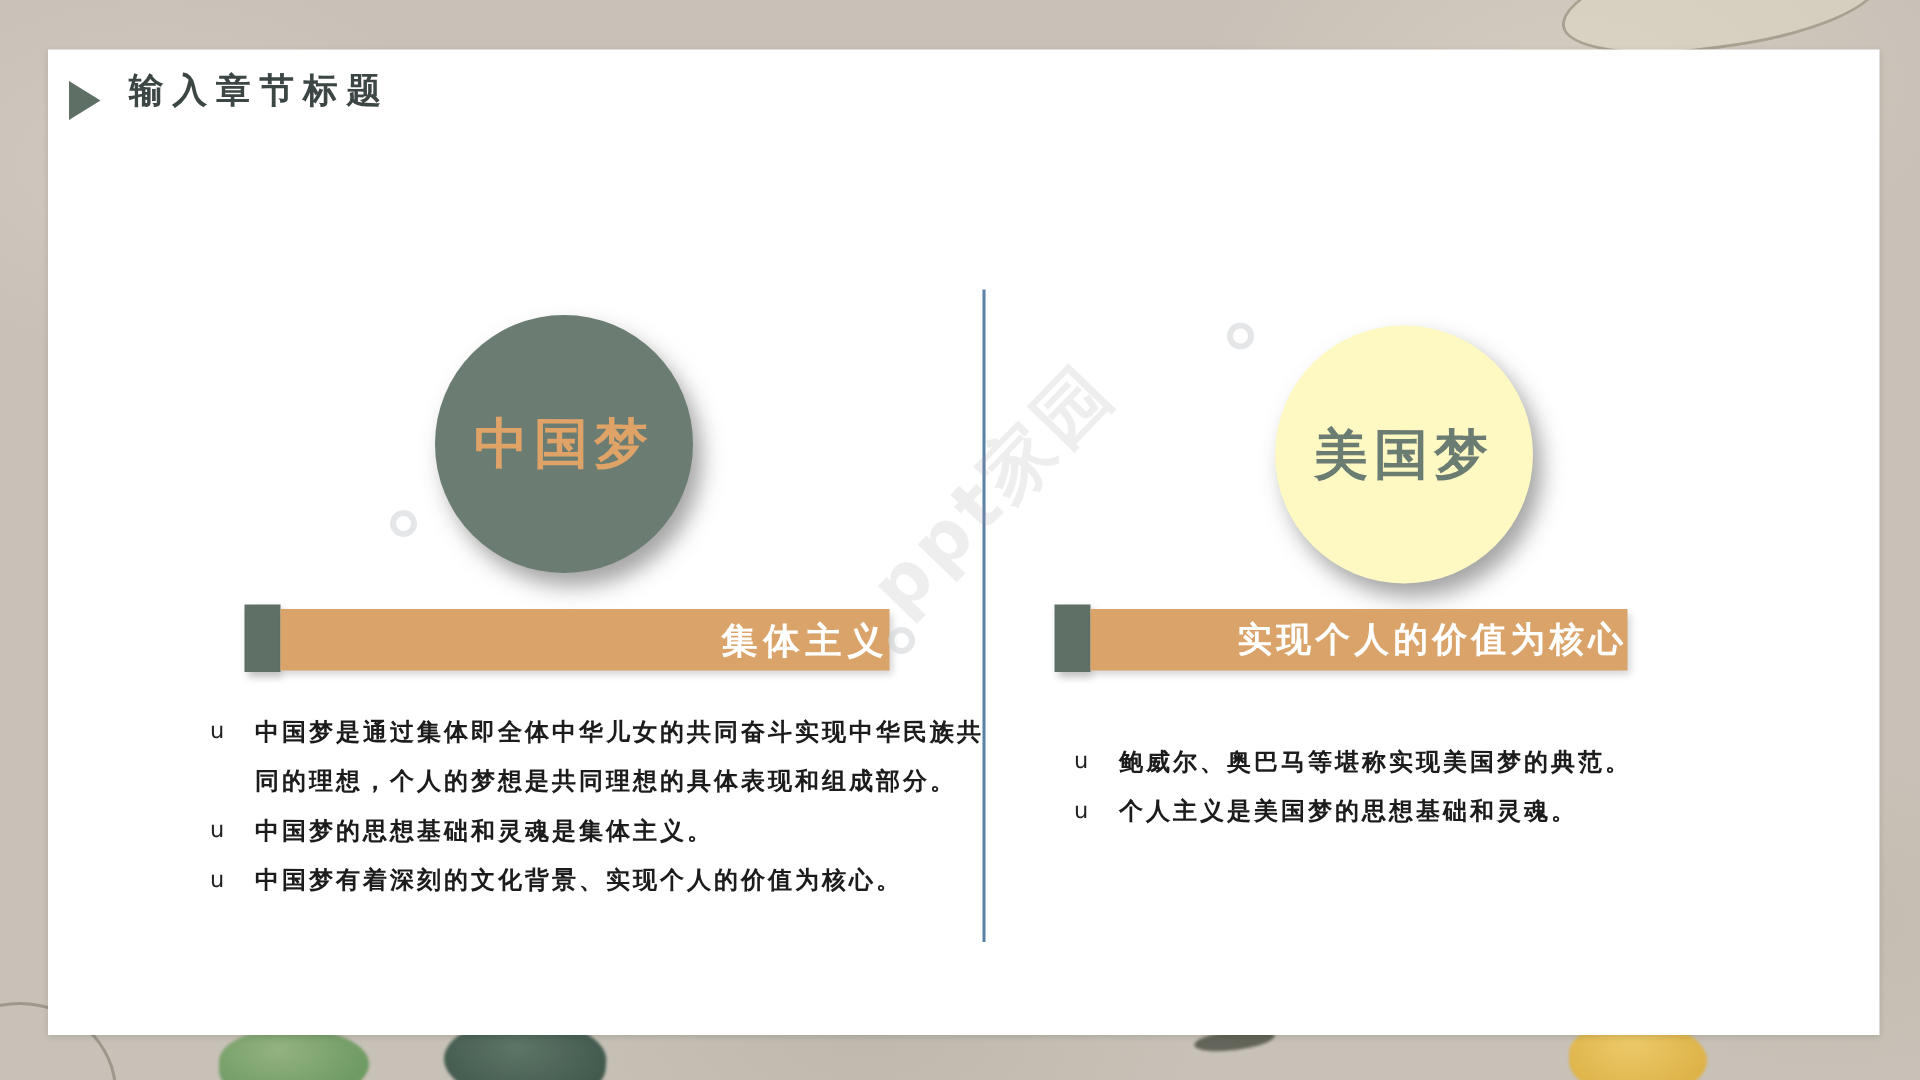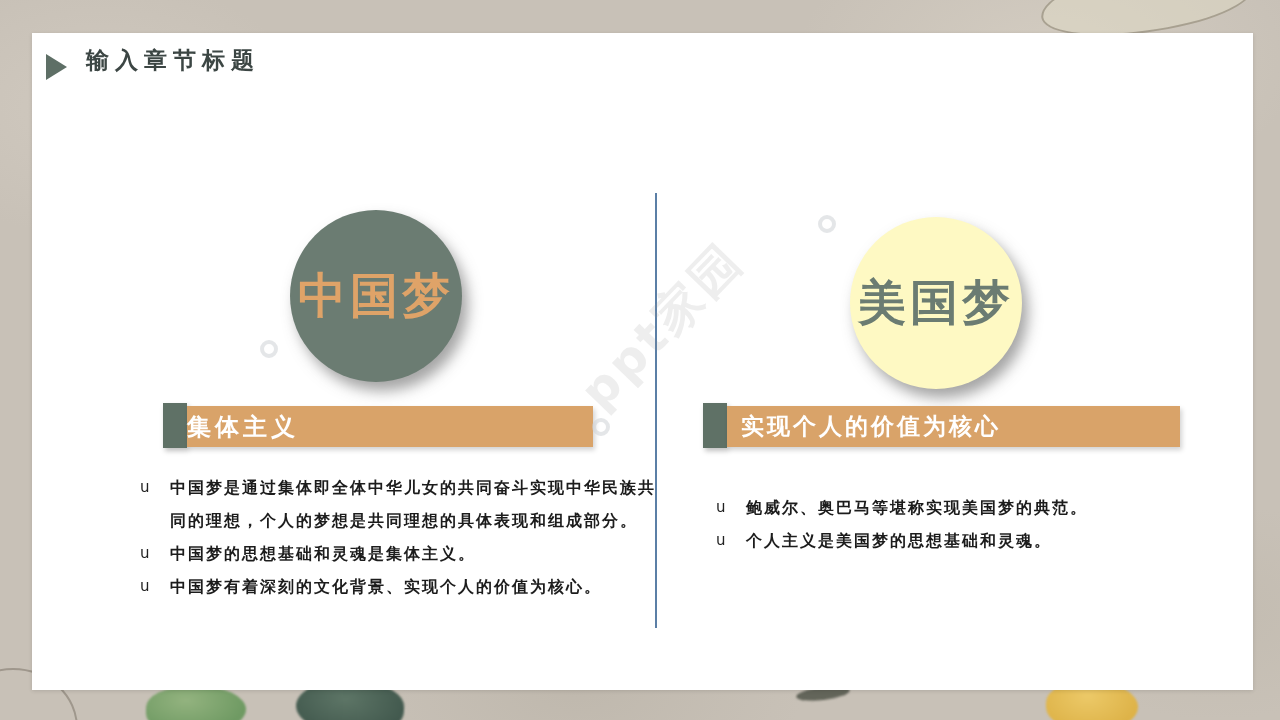--- a/index.html
+++ b/index.html
@@ -62,39 +62,39 @@
   .slide-title {
     position:absolute; left:54px; top:12px;
     font-size:23px; font-weight:700; color:#3c4644; letter-spacing:6px;
   }
 
   .divider { position:absolute; left:623px; top:160px; width:2px; height:435px; background:#5b7fa6; }
 
   .circle {
     position:absolute; width:172px; height:172px; border-radius:50%;
     display:flex; align-items:center; justify-content:center;
-    font-size:48px; font-weight:700; letter-spacing:4px;
+    font-size:36px; font-weight:700; letter-spacing:4px;
     box-shadow:6px 9px 14px rgba(75,75,75,.5);
   }
   .circle.left  { left:258px; top:177px; background:#6b7c72; color:#dfa368; }
   .circle.right { left:818px; top:184px; background:#fef9c3; color:#6b7c72; }
 
   .banner-tab {
     position:absolute; top:370px; width:24px; height:45px; background:#5f7166;
     box-shadow:2px 3px 5px rgba(0,0,0,.25);
   }
   .banner-bar {
     position:absolute; top:373px; height:41px; background:#d9a369;
     color:#ffffff; font-weight:700; display:flex; align-items:center;
     box-shadow:2px 3px 5px rgba(0,0,0,.18);
   }
   .banner-tab.left  { left:131px; }
-  .banner-bar.left  { left:155px; width:406px; font-size:24px; letter-spacing:4px; justify-content:flex-start; }
+  .banner-bar.left  { left:155px; width:406px; font-size:24px; letter-spacing:4px; justify-content:flex-end; }
   .banner-tab.right { left:671px; }
-  .banner-bar.right { left:695px; width:453px; font-size:23px; letter-spacing:3px; justify-content:flex-start; padding-left:14px; }
+  .banner-bar.right { left:695px; width:358px; font-size:23px; letter-spacing:3px; justify-content:flex-end; padding-left:14px; }
 
   .bullets { position:absolute; color:#1c1c1c; }
   .bullets.left  { left:104px; top:438px; width:528px; }
   .bullets.right { left:680px; top:458px; width:480px; }
   .bullet-row { display:flex; align-items:flex-start; }
   .bullet-marker {
     flex:0 0 34px; font-size:15px; font-weight:400; color:#222;
     line-height:33px; padding-left:4px;
   }
   .bullet-text {

